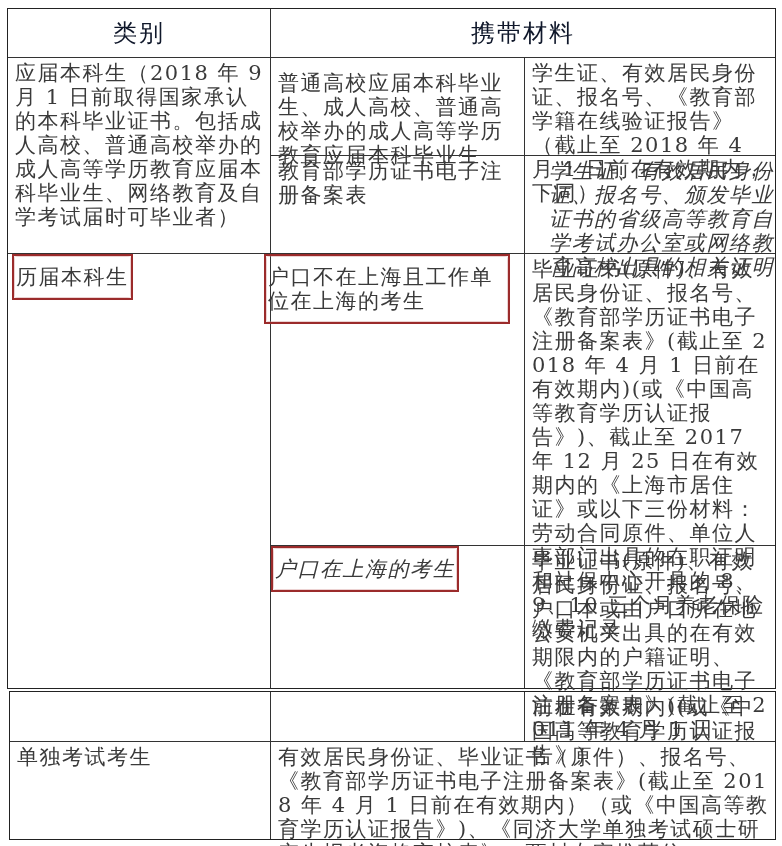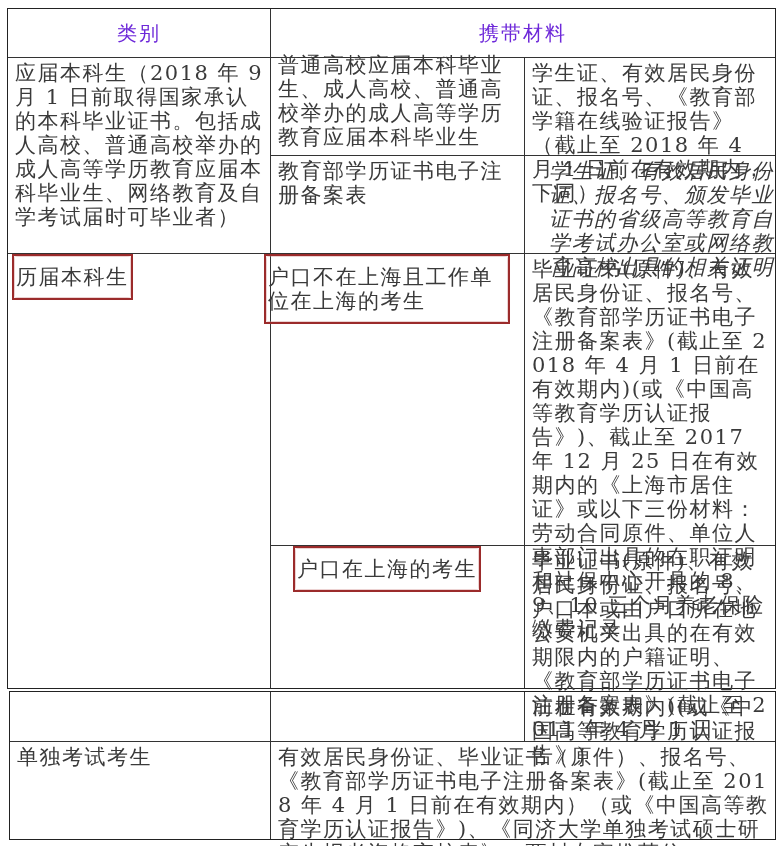--- a/index.html
+++ b/index.html
@@ -3,21 +3,21 @@
 <meta charset="utf-8">
 <style>
   html, body { margin: 0; padding: 0; background: #ffffff; }
   body { width: 782px; height: 846px; position: relative; overflow: hidden;
     font-family: "DejaVu Serif", "Liberation Serif", serif; color: #3a3a3a; }
   .tbl { position: absolute; border: 1.5px solid #222; box-sizing: border-box; }
   .cell { position: absolute; box-sizing: border-box; font-size: 21px; line-height: 24px;
     letter-spacing: 1.5px; padding: 3px 6px 0 7px; word-break: break-all; }
   .vl { position: absolute; width: 1px; background: #333; }
   .hl { position: absolute; height: 1px; background: #333; }
-  .hdr { font-size: 20px; letter-spacing: 2px; color: #6d28d9; text-align: center; padding: 0; }
+  .hdr { font-size: 24px; letter-spacing: 2px; color: #0f172a; text-align: center; padding: 0; }
   .mark { display: inline-block; outline: 2px solid #9b2b2b; outline-offset: 1px; padding: 8px 1px; box-shadow: 0 0 3px #c88; }
 </style>
 </head>
 <body>
 
 <div class="tbl" style="left:7px; top:8px; width:769px; height:681px;"></div>
 
 <div class="hl" style="left:8px; top:57px; width:767px;"></div>
 
 <div class="vl" style="left:270px; top:9px; height:679px;"></div>
@@ -25,33 +25,33 @@
 <div class="vl" style="left:524px; top:58px; height:630px;"></div>
 
 <div class="hl" style="left:271px; top:155px; width:504px;"></div>
 <div class="hl" style="left:8px; top:253px; width:767px;"></div>
 <div class="hl" style="left:271px; top:545px; width:504px;"></div>
 
 <div class="cell hdr" style="left:8px; top:9px; width:262px; height:48px; line-height:48px;">类别</div>
 <div class="cell hdr" style="left:271px; top:9px; width:504px; height:48px; line-height:48px;">携带材料</div>
 
 <div class="cell" style="left:8px; top:58px; width:262px; height:195px;">应届本科生（2018 年 9 月 1 日前取得国家承认的本科毕业证书。包括成人高校、普通高校举办的成人高等学历教育应届本科毕业生、网络教育及自学考试届时可毕业者）</div>
-<div class="cell" style="left:271px; top:50px; width:253px; height:97px;">普通高校应届本科毕业生、成人高校、普通高校举办的成人高等学历教育应届本科毕业生</div>
+<div class="cell" style="left:271px; top:68px; width:253px; height:97px;">普通高校应届本科毕业生、成人高校、普通高校举办的成人高等学历教育应届本科毕业生</div>
 <div class="cell" style="left:525px; top:58px; width:250px; height:97px;">学生证、有效居民身份证、报名号、《教育部学籍在线验证报告》（截止至 2018 年 4 月 1 日前在有效期内，下同）</div>
 <div class="cell" style="left:271px; top:156px; width:253px; height:97px;">教育部学历证书电子注册备案表</div>
 <div class="cell" style="left:542px; top:156px; width:250px; height:97px;font-style:italic;">学生证、有效居民身份证、报名号、颁发毕业证书的省级高等教育自学考试办公室或网络教育高校出具的相关证明</div>
 
 <div class="cell" style="left:8px; top:254px; width:262px;">
   <span class="mark">历届本科生</span>
 </div>
 <div class="cell" style="left:260px; top:254px; width:253px;font-family:Liberation Serif, serif;">
   <span class="mark" style="display:block;">户口不在上海且工作单位在上海的考生</span>
 </div>
 <div class="cell" style="left:525px; top:254px; width:250px; height:291px;">毕业证书(原件)、有效居民身份证、报名号、《教育部学历证书电子注册备案表》(截止至 2018 年 4 月 1 日前在有效期内)(或《中国高等教育学历认证报告》)、截止至 2017 年 12 月 25 日在有效期内的《上海市居住证》或以下三份材料：劳动合同原件、单位人事部门出具的在职证明和社保中心开具的 8、9、10 三个月养老保险缴费记录</div>
-<div class="cell" style="left:289px; top:546px; width:253px;">
+<div class="cell" style="left:267px; top:546px; width:253px;font-style:italic;">
   <span class="mark">户口在上海的考生</span>
 </div>
 <div class="cell" style="left:525px; top:546px; width:250px; height:142px;">毕业证书(原件)、有效居民身份证、报名号、户口本或由户口所在地公安机关出具的在有效期限内的户籍证明、《教育部学历证书电子注册备案表》(截止至 2011 年 4 月 1 日</div>
 
 <div class="tbl" style="left:9px; top:691px; width:767px; height:149px;"></div>
 <div class="vl" style="left:270px; top:692px; height:147px;"></div>
 <div class="vl" style="left:524px; top:692px; height:50px;"></div>
 <div class="hl" style="left:10px; top:741px; width:765px;"></div>
 
 <div class="cell" style="left:525px; top:692px; width:250px; height:49px;">前在有效期内)(或《中国高等教育学历认证报告》)</div>

